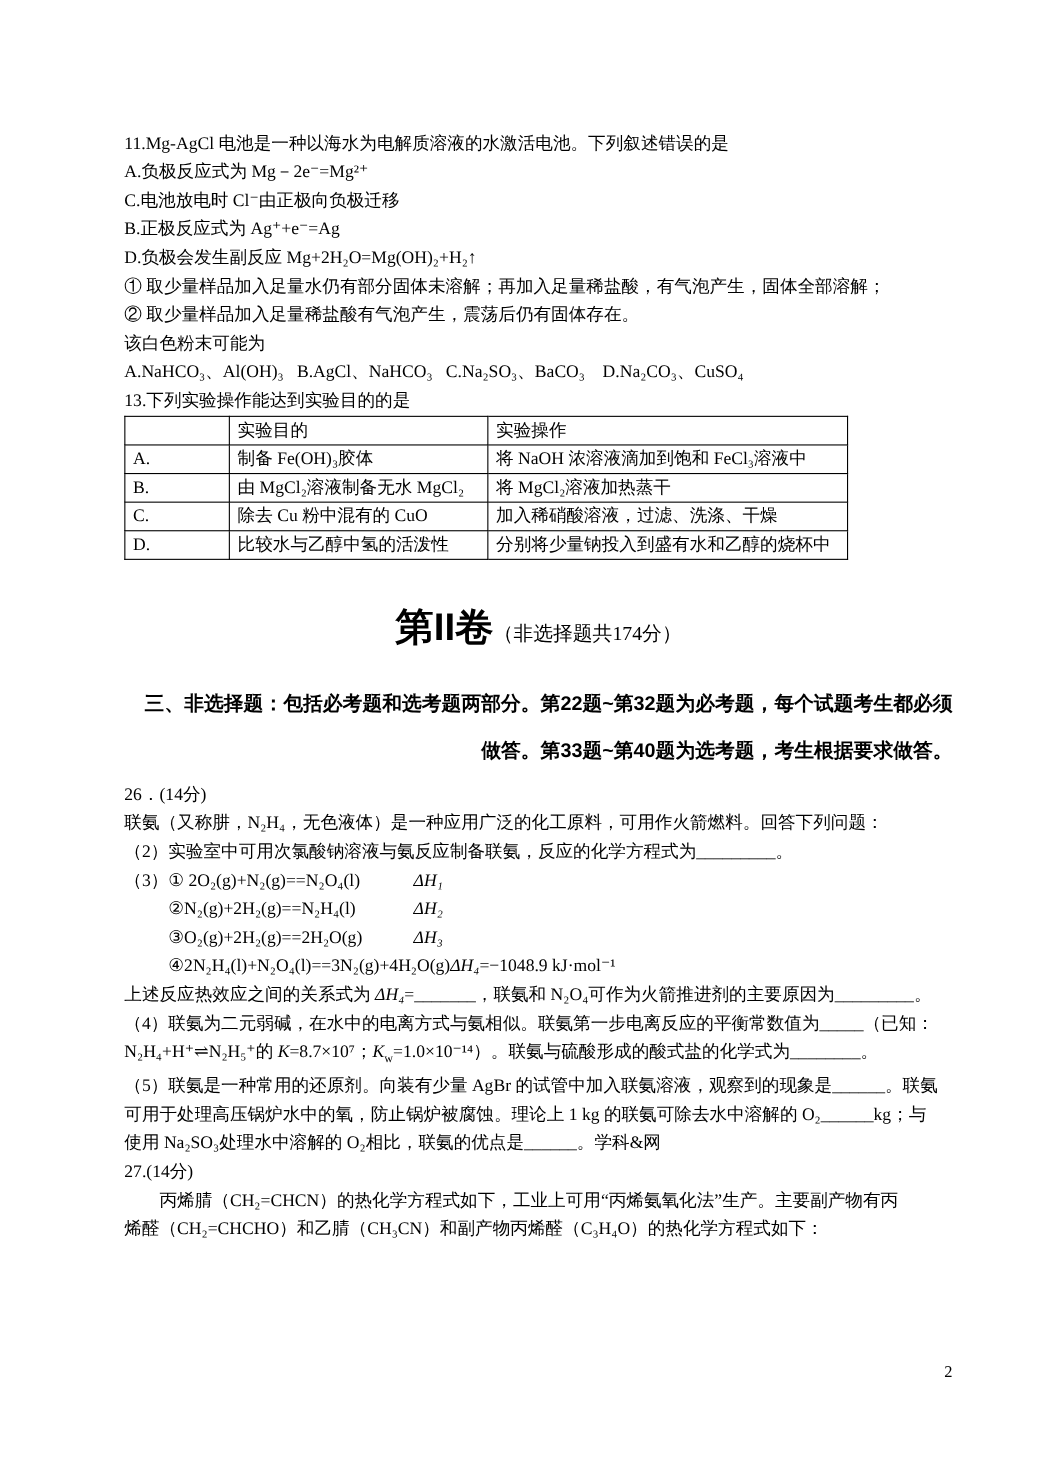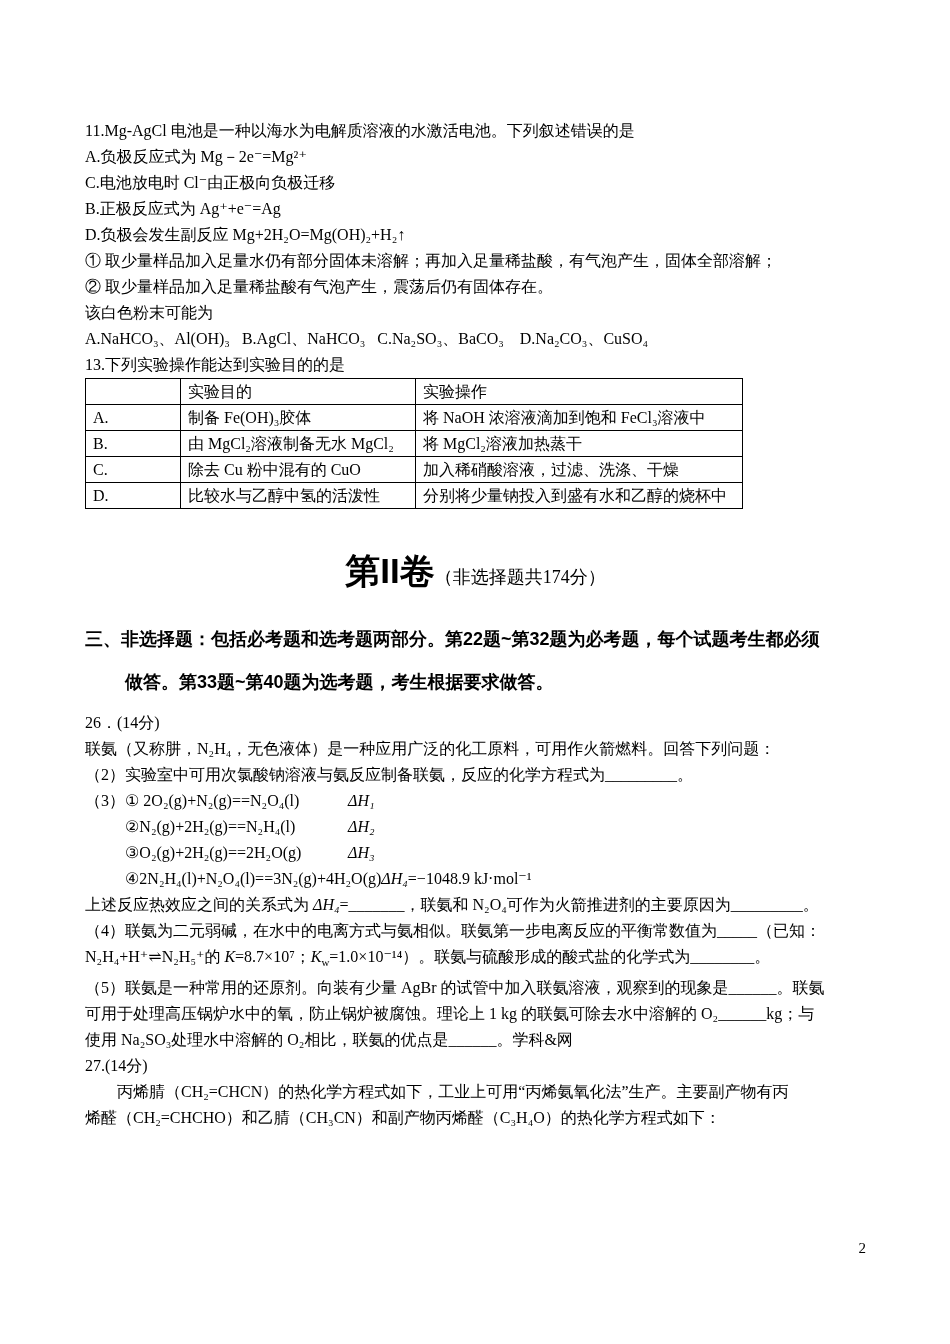--- a/index.html
+++ b/index.html
@@ -6,21 +6,21 @@
   html,body { background:#ffffff; }
   .page {
     position:relative;
     width:950px; height:1344px;
     margin:0 auto;
     background:#ffffff;
     color:#000;
     font-family:"Liberation Serif","DejaVu Serif",serif;
     overflow:hidden;
   }
-  .content { padding:118px 84px 0 85px; }
+  .content { padding:118px 84px 0 85px;margin-left:28px; }
   .line {
     font-size:16px;
     line-height:26px;
     white-space:pre-wrap;
   }
   .it { font-style:italic; }
   .sub { font-size:11px; vertical-align:sub; }
   
   table.q13 { border-collapse:collapse; table-layout:fixed; width:657px; }
   table.q13 col.c1 { width:95px; }
@@ -43,20 +43,21 @@
     font-family:"Liberation Sans","DejaVu Sans",sans-serif;
   }
   .title-note { font-size:18px; }
   
   .sec-line {
     font-family:"Liberation Sans","DejaVu Sans",sans-serif;
     font-weight:bold;
     font-size:18px;
     line-height:43px;
     white-space:pre-wrap;
+    text-align:right;
   }
   .sec-line.first { margin-top:22px; }
   .sec-line.second { padding-left:40px; }
   
   .q26-number { margin-top:6px; }
   .eq-line { padding-left:40px; }
   .eq-line .eq { display:inline-block; width:223px; }
   .eq-line.first { padding-left:0; }
   .eq-line.first .eq { width:223px; }
   .indent2em { text-indent:32px; }

